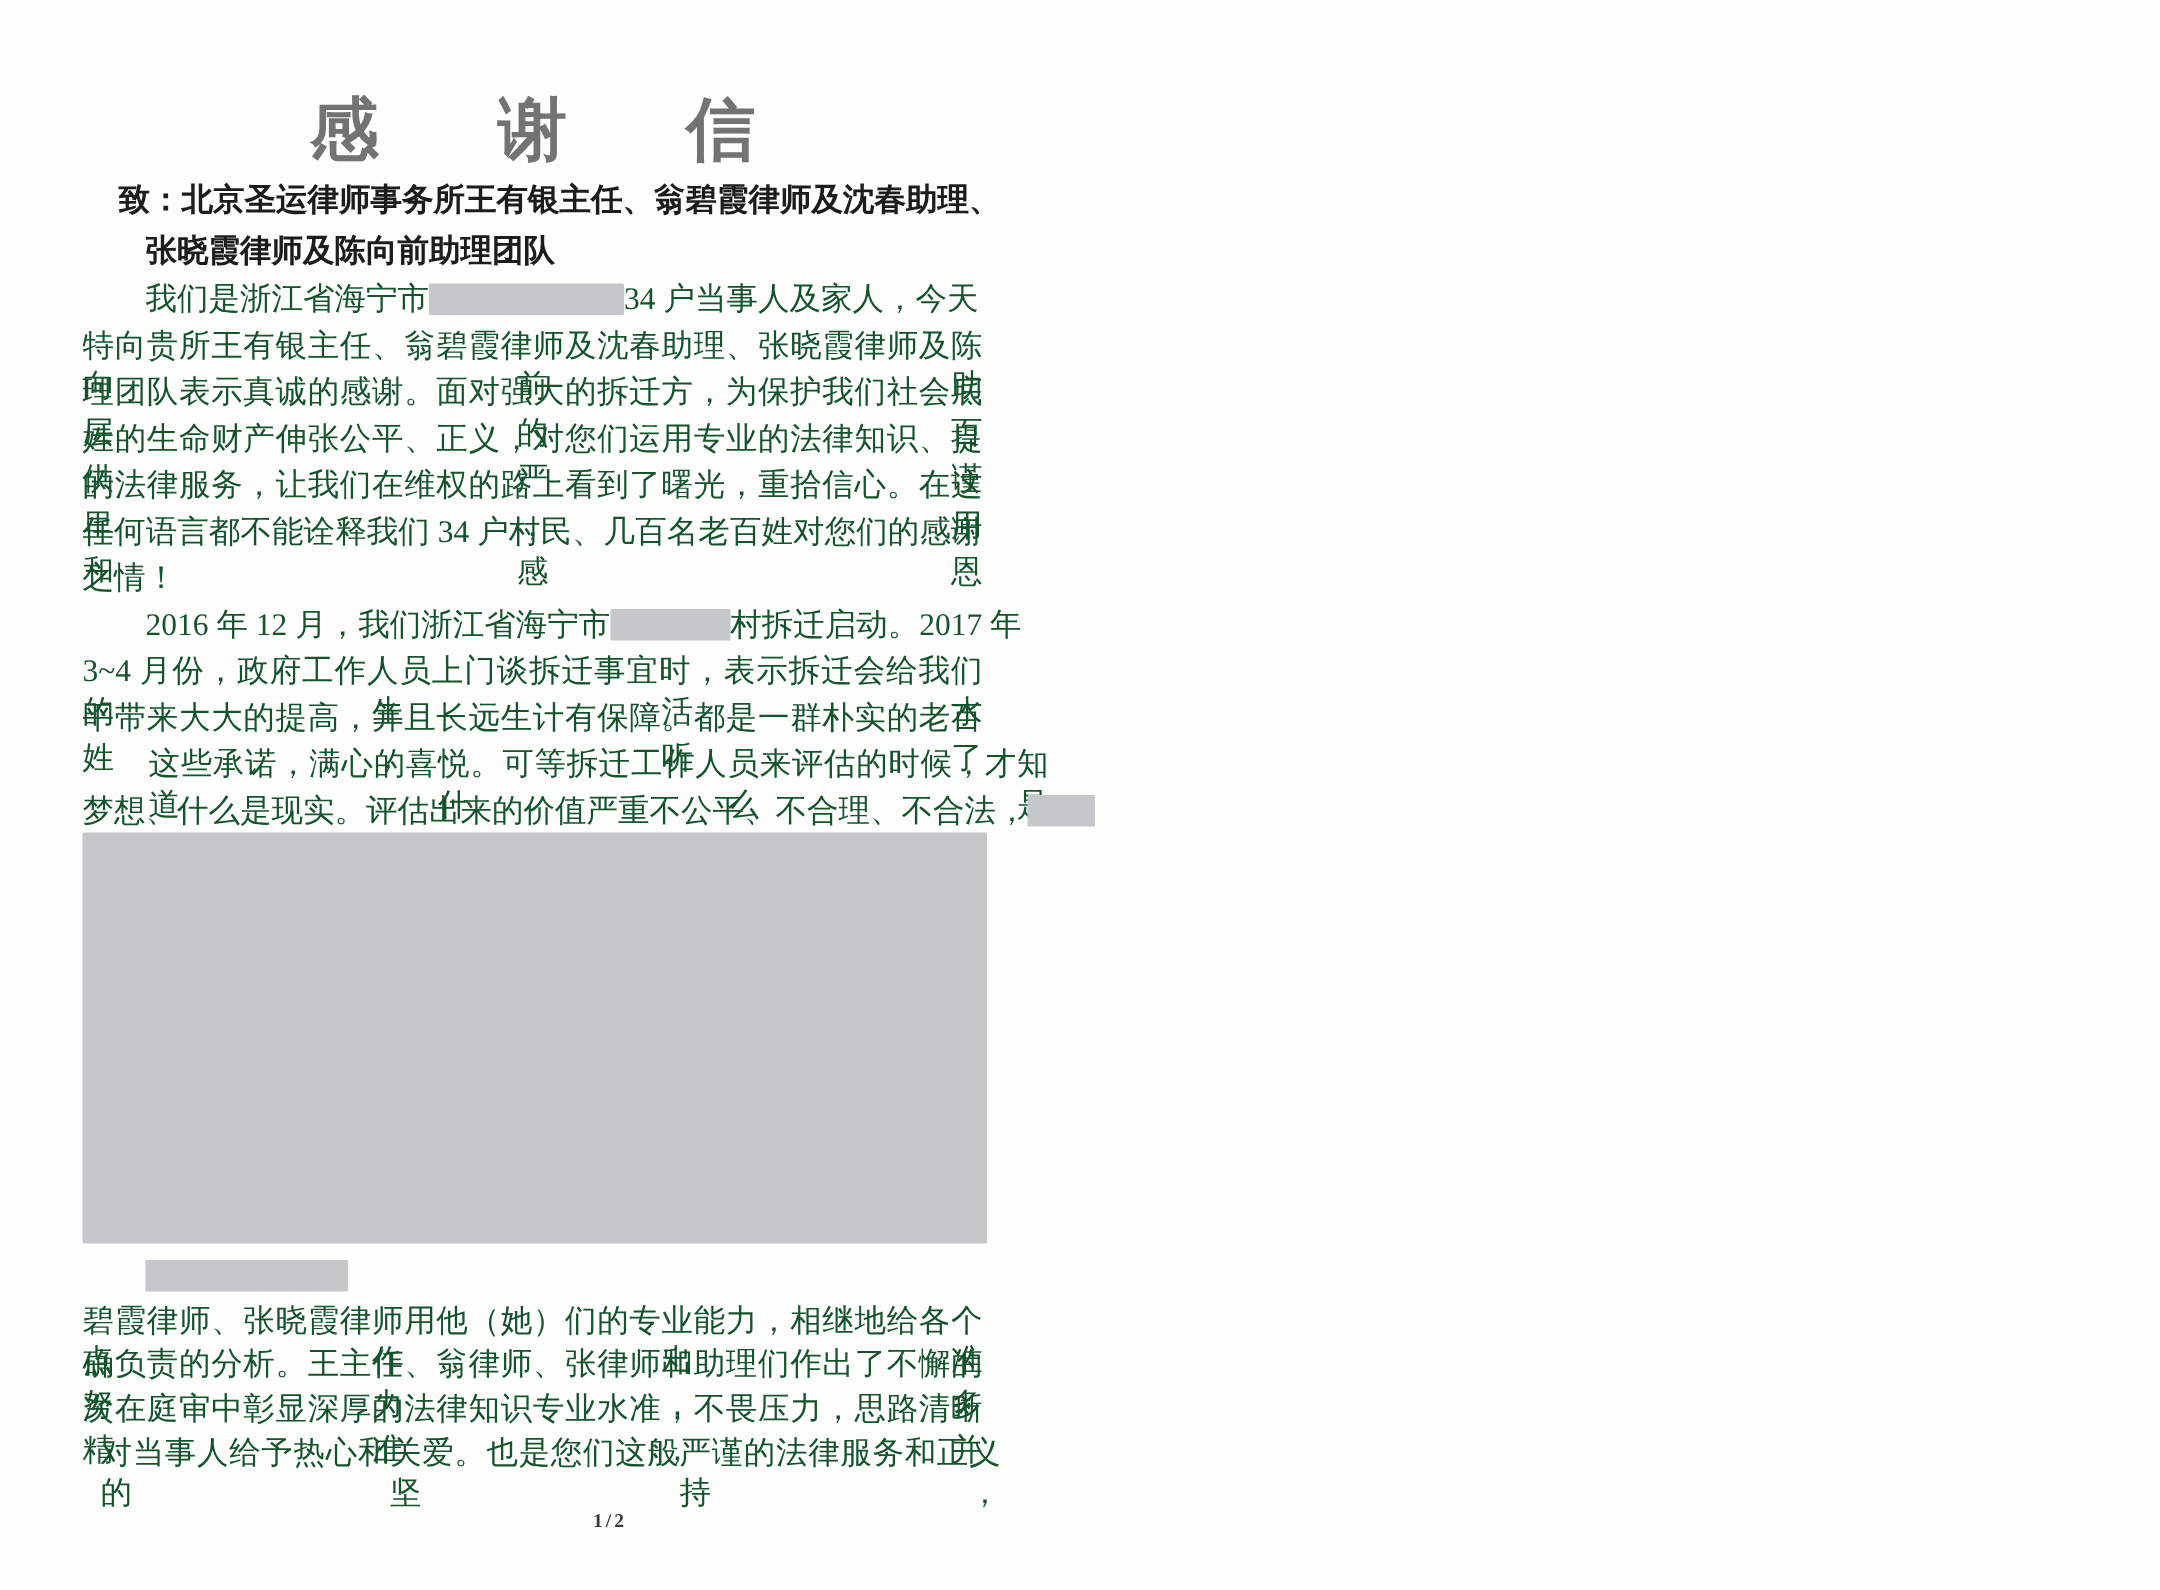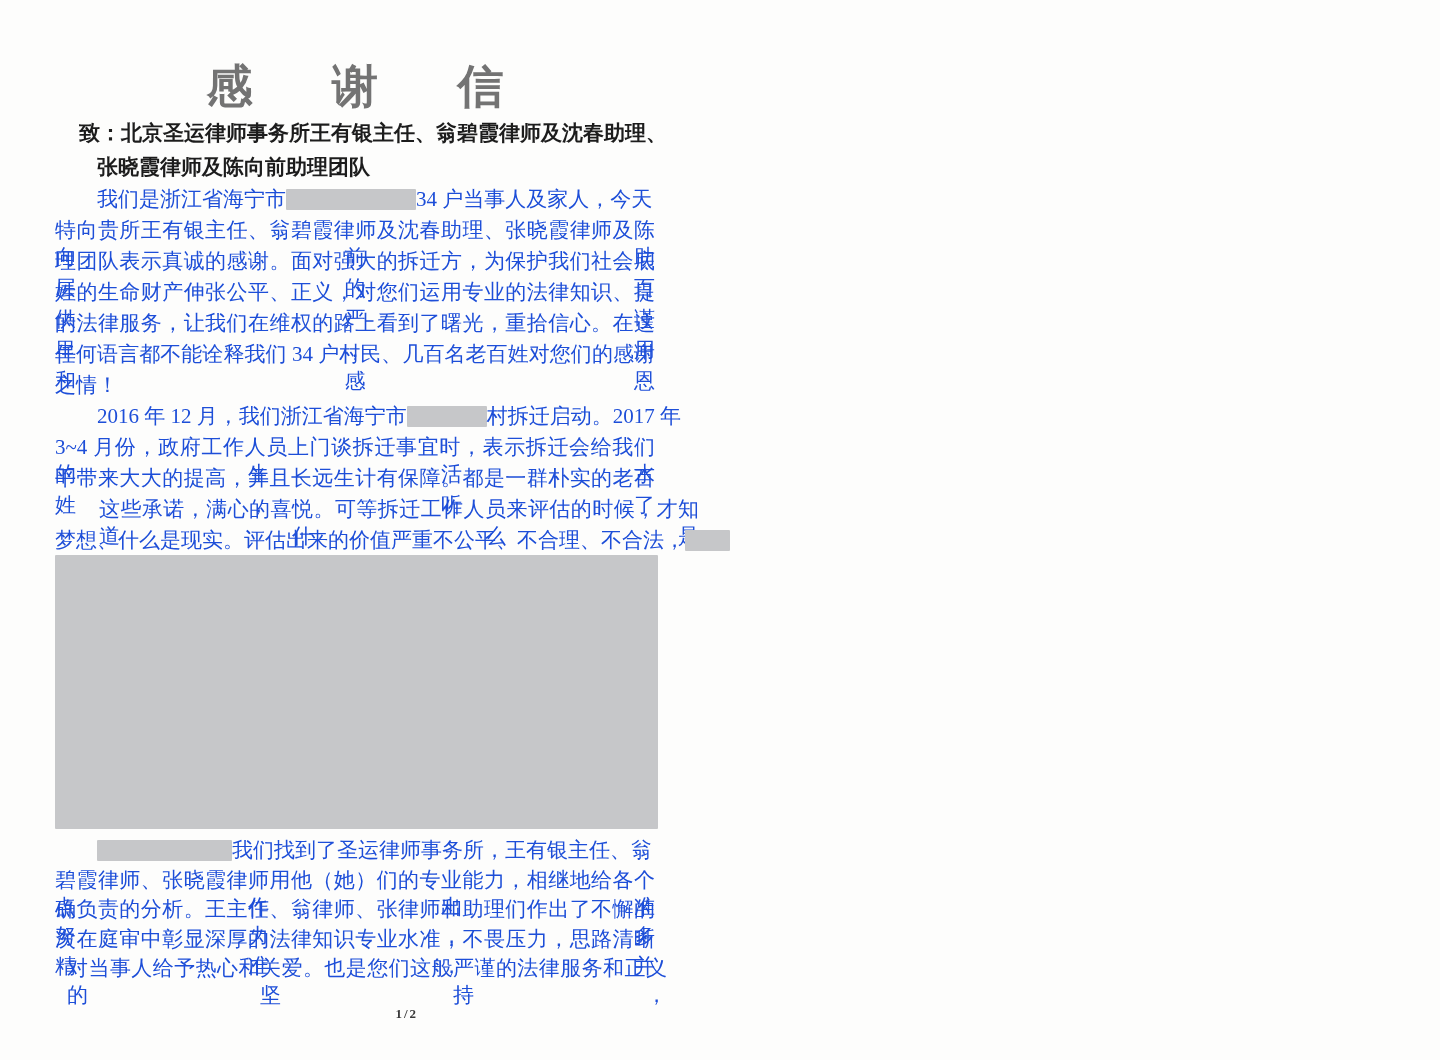--- a/index.html
+++ b/index.html
@@ -2,21 +2,21 @@
 <html><head>
 <meta charset="utf-8">
 <style>
   html,body{margin:0;padding:0;background:#ffffff;}
   .canvas{position:relative;width:1440px;height:1060px;background:#fdfdfc;overflow:hidden;
           font-family:"Liberation Serif",serif;color:#2e2e2e;}
   .page{position:absolute;top:0;height:1060px;}
   .title{position:absolute;left:0;top:56px;width:710px;text-align:center;
          font-size:46px;font-weight:bold;color:#737373;letter-spacing:34px;text-indent:34px;
          font-family:"Liberation Serif",serif;}
-  .line{position:absolute;font-size:21px;line-height:27px;white-space:nowrap;color:#1d4ed8;}
+  .line{position:absolute;font-size:21px;line-height:27px;white-space:nowrap;color:#14532d;}
   .line.just{white-space:normal;text-align:justify;text-align-last:justify;}
   .line.boldline, .line .b{font-weight:bold;color:#1c1c1c;}
   .chip{display:inline-block;background:#c6c7c9;height:21px;vertical-align:-4px;border-radius:1px;}
   .bigredact{position:absolute;background:#c6c7c9;border-radius:1px;}
   .pageno{position:absolute;font-size:13px;font-weight:bold;letter-spacing:2px;color:#3a3a3a;
           width:120px;text-align:right;}
 </style>
 </head>
 <body>
 
@@ -39,21 +39,21 @@
       </div>
     <div id="p1-para2">
         <div class="line" style="left: 55px; top: 403px; width: 600px; padding-left: 42px;"><span class="t">2016 年 12 月，我们浙江省海宁市</span><span class="chip" style="width: 80px;"></span><span class="t">村拆迁启动。2017 年</span></div>
         <div class="line just" style="left: 55px; top: 434px; width: 600px;"><span class="t">3~4 月份，政府工作人员上门谈拆迁事宜时，表示拆迁会给我们的生活水</span></div>
         <div class="line just" style="left: 55px; top: 465px; width: 600px;"><span class="t">平带来大大的提高，并且长远生计有保障。都是一群朴实的老百姓，听了</span></div>
         <div class="line just" style="left: 55px; top: 496px; width: 600px; margin-left: 44px;"><span class="t">这些承诺，满心的喜悦。可等拆迁工作人员来评估的时候，才知道什么是</span></div>
         <div class="line" style="left: 55px; top: 527px; width: 600px;"><span class="t">梦想、什么是现实。评估出来的价值严重不公平、不合理、不合法，</span><span class="chip" style="width: 45px;"></span></div>
       </div>
     <div class="bigredact" style="left:55px;top:555px;width:603px;height:274px;"></div>
     <div id="p1-para3">
-        <div class="line" style="left: 55px; top: 837px; width: 600px; padding-left: 42px;"><span class="chip" style="width: 135px;"></span><span class="t">我们找到了圣运律师事务所，王有银主任、翁</span></div>
+        <div class="line" style="left: 55px; top: 837px; width: 600px; padding-left: 42px;"><span class="chip" style="width: 135px;"></span></div>
         <div class="line just" style="left: 55px; top: 866.5px; width: 600px;"><span class="t">碧霞律师、张晓霞律师用他（她）们的专业能力，相继地给各个点作出准</span></div>
         <div class="line just" style="left: 55px; top: 896px; width: 600px;"><span class="t">确负责的分析。王主任、翁律师、张律师和助理们作出了不懈的努力，多</span></div>
         <div class="line just" style="left: 55px; top: 925.5px; width: 600px;"><span class="t">次在庭审中彰显深厚的法律知识专业水准，不畏压力，思路清晰精准，并</span></div>
         <div class="line just" style="left: 67px; top: 955px; width: 600px;"><span class="t">对当事人给予热心和关爱。也是您们这般严谨的法律服务和正义的坚持，</span></div>
       </div>
     <div class="pageno" style="left:298px;top:1006px;">1/2</div>
   </div>
 
   <div class="page p2" style="left:720px;width:720px;">
     <div id="p2-para-a"></div>

